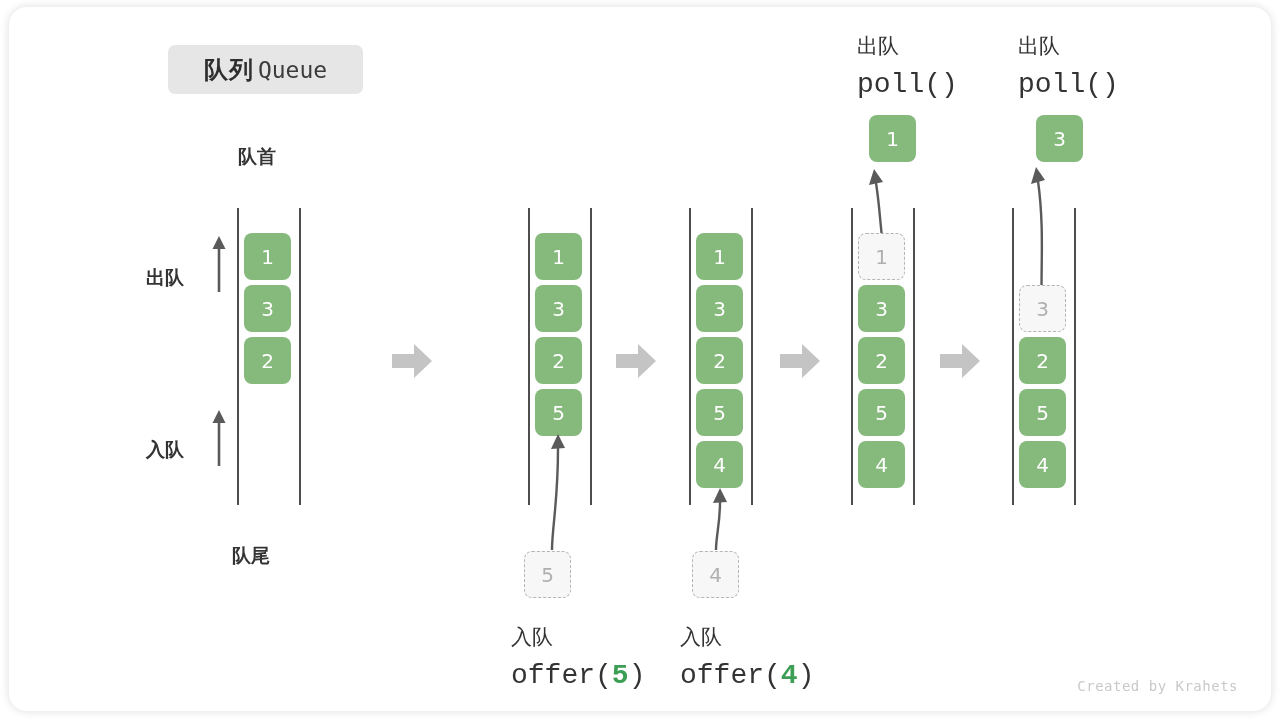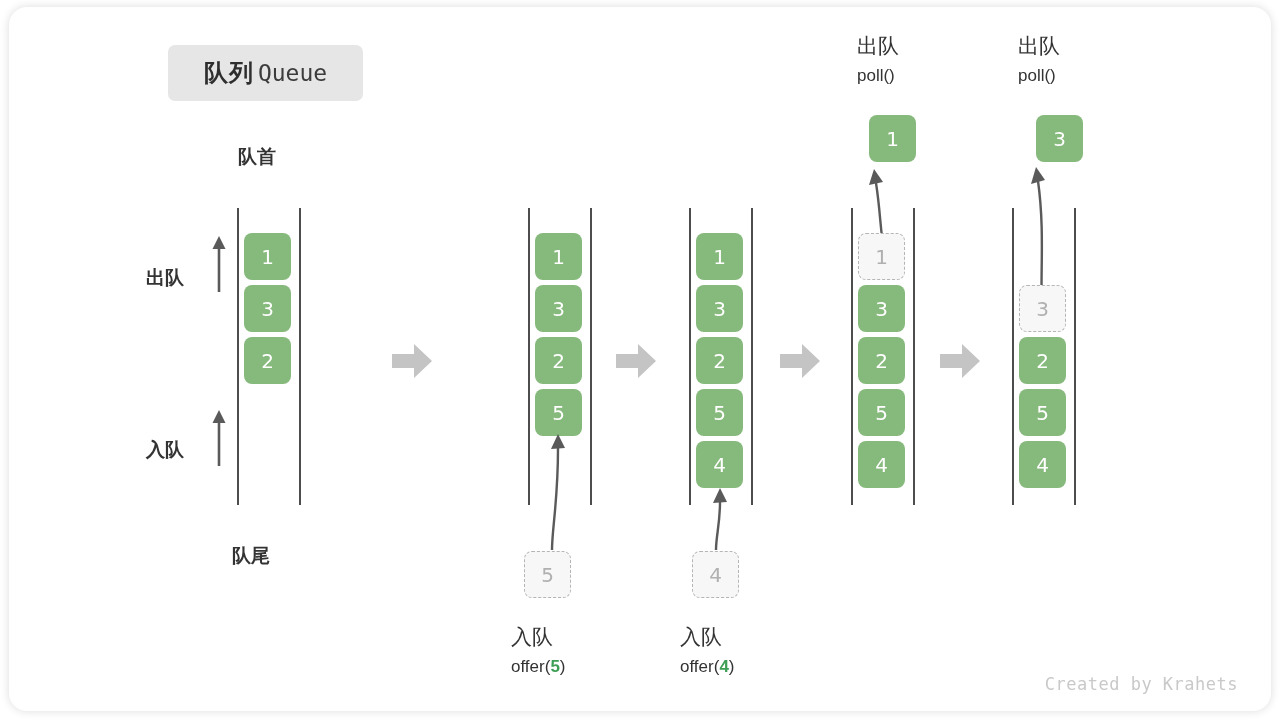--- a/index.html
+++ b/index.html
@@ -24,21 +24,21 @@
     border-radius: 18px;
     box-shadow: 0 0 10px rgba(0,0,0,0.14);
   }
 
   
   .title-pill {
     position: absolute;
     left: 168px;
     top: 45px;
     width: 195px;
-    height: 56px;
+    height: 49px;
     background: #e6e6e6;
     border-radius: 7px;
     display: flex;
     align-items: center;
     justify-content: center;
     gap: 4px;
   }
   .title-cn {
     font-family: "DejaVu Sans", "Liberation Sans", sans-serif;
     font-size: 24px;
@@ -67,22 +67,22 @@
     line-height: 1.55;
   }
   .op-cn {
     display: block;
     font-family: "DejaVu Sans", "Liberation Sans", sans-serif;
     font-size: 21px;
     color: #333333;
   }
   .op-code {
     display: block;
-    font-family: Liberation Sans, sans-serif;
-    font-size: 17px;
+    font-family: Liberation Mono, monospace;
+    font-size: 28px;
     color: #333333;
   }
   .op-code .arg { color: #3d9e56; font-weight: bold; }
 
   
   .rail {
     position: absolute;
     width: 1.6px;
     background: #4d4d4d;
   }
@@ -125,21 +125,21 @@
     pointer-events: none;
   }
   .thin-arrow svg { display: block; overflow: visible; }
 
   
   .watermark {
     position: absolute;
     right: 42px;
     bottom: 26px;
     font-family: "DejaVu Sans Mono", "Liberation Mono", monospace;
-    font-size: 17px;
+    font-size: 14px;
     color: #c9c9c9;
     letter-spacing: 0.5px;
     white-space: nowrap;
   }
 </style>
 </head>
 <body>
 
 <div id="stage">
   <div id="card"></div>

